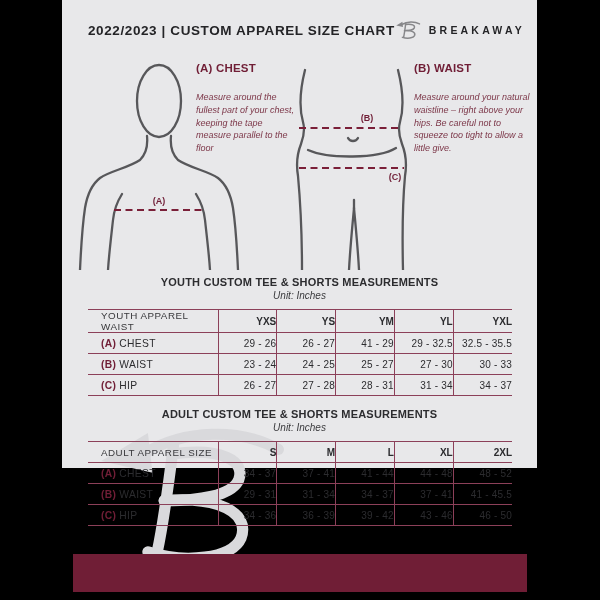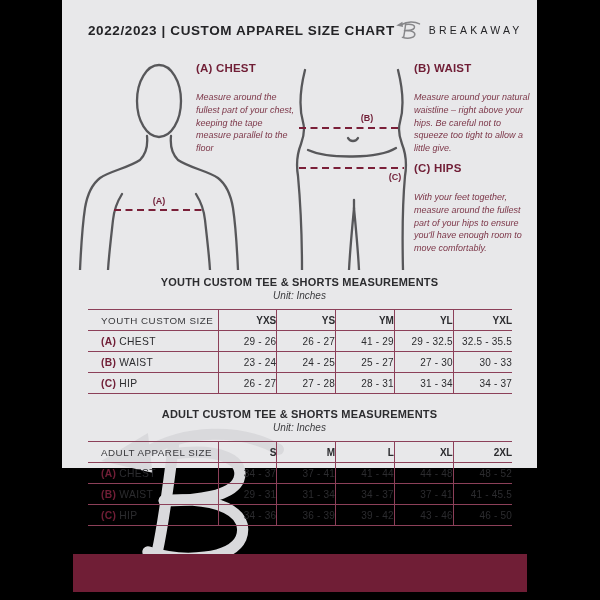--- a/index.html
+++ b/index.html
@@ -4,21 +4,21 @@
 <style>
   * { margin:0; padding:0; box-sizing:border-box; }
   html,body { width:600px; height:600px; }
   body { background:#000; font-family:"Liberation Sans", sans-serif; position:relative; overflow:hidden; }
   .page { position:absolute; left:62px; top:0; width:475px; height:468px; background:#e8e8ea; }
 
   
   .hdr { position:absolute; left:26px; right:22px; top:19px; display:flex; justify-content:space-between; align-items:center; }
   .hdr-title { font-weight:bold; font-size:13.5px; letter-spacing:.6px; color:#242427; white-space:nowrap; }
   .brand { display:flex; align-items:center; gap:7px; }
-  .brand-name { font-weight:normal; font-size:10.5px; letter-spacing:3.2px; color:#242427; }
+  .brand-name { font-weight:bold; font-size:10.5px; letter-spacing:3.2px; color:#242427; }
 
   
   .mblock { position:absolute; z-index:1; }
   .m-chest { left:134px; top:62px; width:104px; }
   .m-waist { left:352px; top:62px; width:120px; }
   .m-hips  { left:352px; top:162px; width:120px; }
   .sec-head { color:#701e36; font-weight:bold; font-size:11.5px; letter-spacing:.2px; }
   .sec-desc { margin-top:17px; font-style:italic; font-size:9px; line-height:1.42; color:#7c3648; }
 
   .fig { position:absolute; }
@@ -100,41 +100,37 @@
   </svg>
 
   <div class="mblock m-chest">
     <div class="sec-head">(A) CHEST</div>
     <div class="sec-desc">Measure around the fullest part of your chest, keeping the tape measure parallel to the floor</div>
   </div>
   <div class="mblock m-waist">
     <div class="sec-head">(B) WAIST</div>
     <div class="sec-desc">Measure around your natural waistline – right above your hips. Be careful not to squeeze too tight to allow a little give.</div>
   </div>
-  <div class="mblock m-hips">
-    <div class="sec-head">(C) HIPS</div>
-    <div class="sec-desc">With your feet together, measure around the fullest part of your hips to ensure you'll have enough room to move comfortably.</div>
-  </div>
 
   <svg class="watermark" width="205" height="168" viewBox="0 0 44 36">
     <g fill="none" stroke="#d9d9dc" stroke-width="2.4" stroke-linecap="round">
       <path d="M 40 8 C 32 3.5 20 3.5 11 9"></path>
       <path d="M 17.5 7 C 16.5 15 15.5 23 14 30"></path>
       <path d="M 17 9 C 28 7.5 33 10.5 31.5 14.5 C 30 18 23 19 15.5 19"></path>
       <path d="M 15.5 19 C 27 18 34 21.5 32 27 C 30 31.5 20 32.5 12 30"></path>
     </g>
     <polygon points="12,4.5 2,10.5 13,13" fill="#d9d9dc"></polygon>
   </svg>
 
   <div class="tbl-title t-youth-title">YOUTH CUSTOM TEE &amp; SHORTS MEASUREMENTS</div>
   <div class="tbl-unit t-youth-unit">Unit: Inches</div>
   <table class="tbl-youth">
       <thead>
         <tr>
-          <th class="lbl">YOUTH CUSTOM SIZE</th>
+          <th class="lbl">YOUTH APPAREL WAIST</th>
           <th>YXS</th>
           <th>YS</th>
           <th>YM</th>
           <th>YL</th>
           <th>YXL</th>
         </tr>
       </thead>
       <tbody>
         <tr>
           <td class="lbl"><span class="key">(A)</span> CHEST</td>

